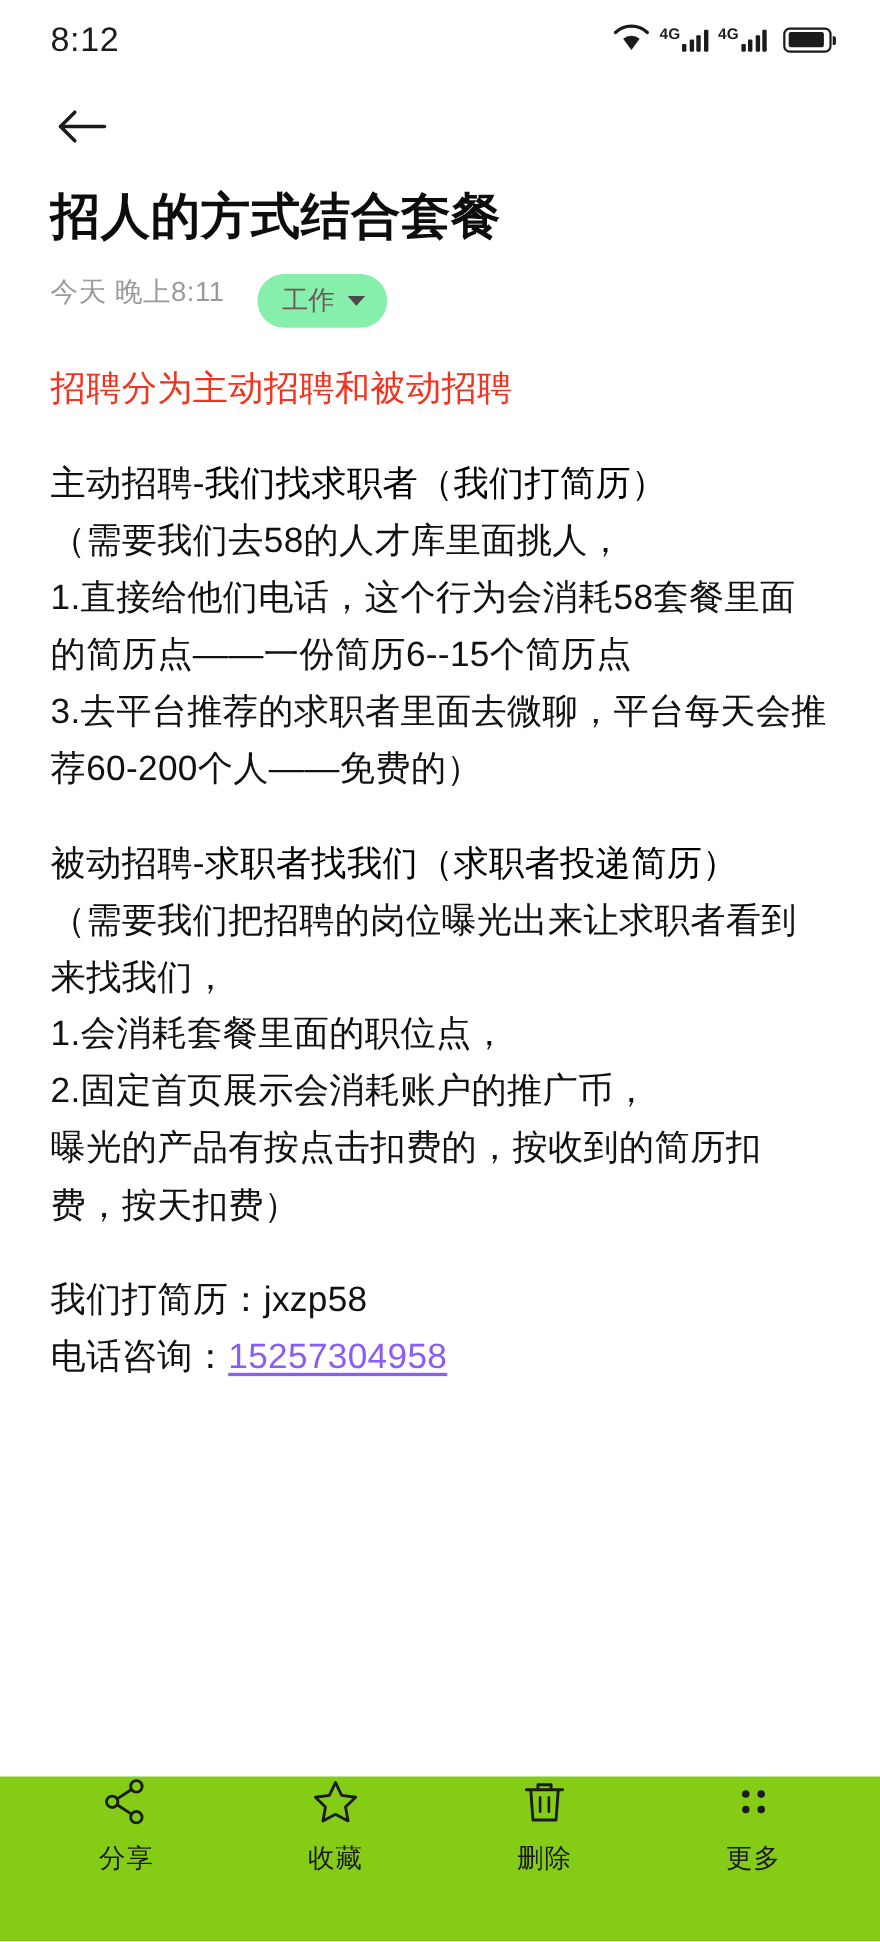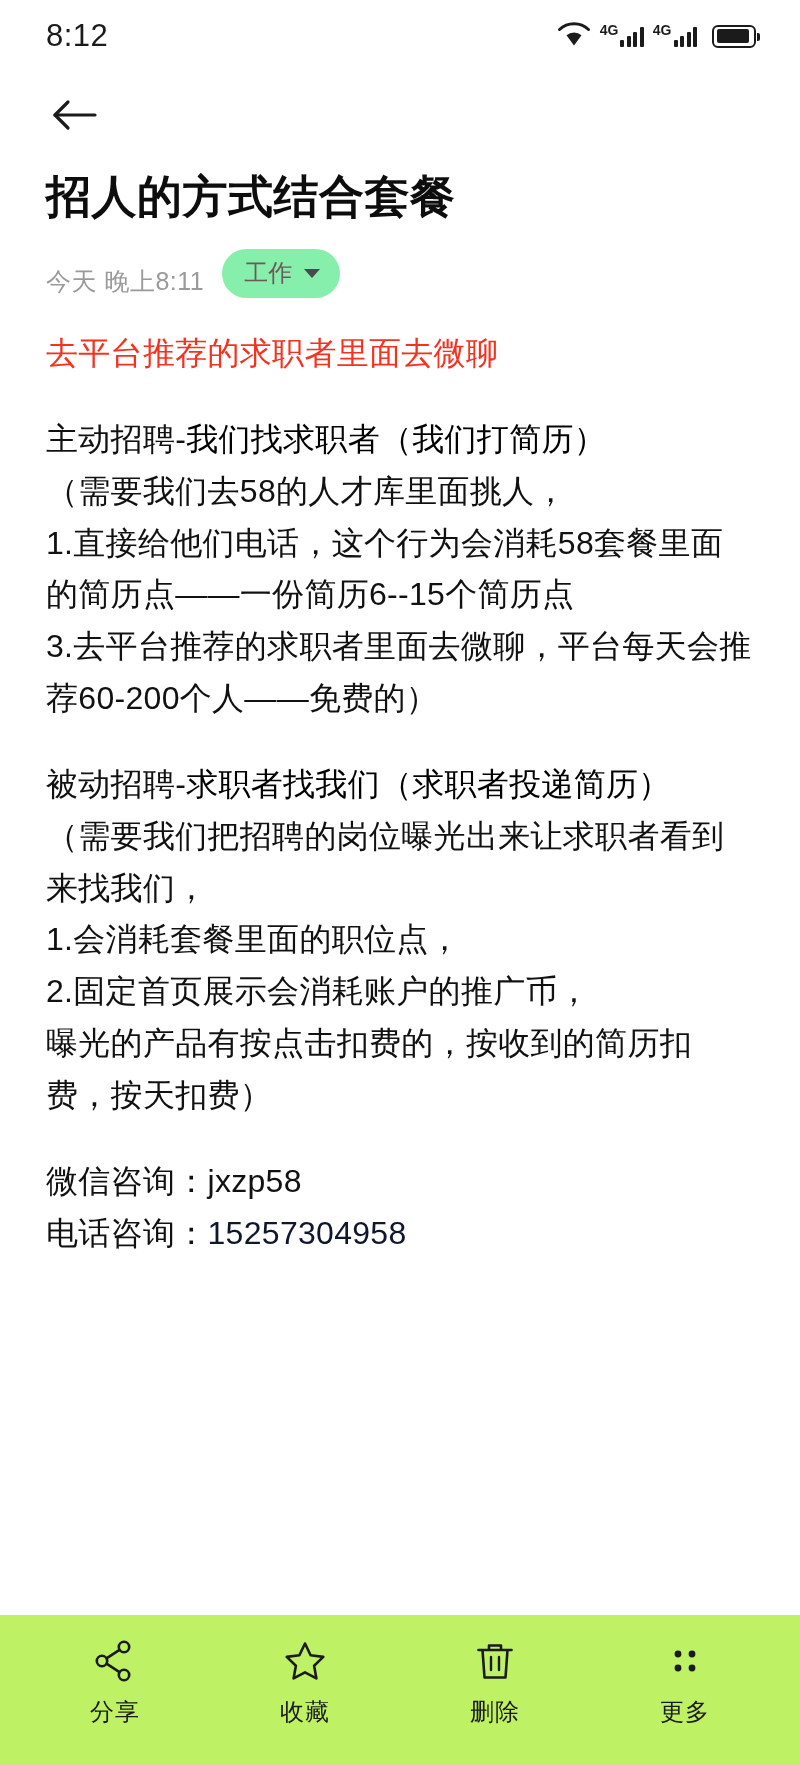--- a/index.html
+++ b/index.html
@@ -101,22 +101,22 @@
   .note-title {
     font-size: 45px;
     font-weight: 700;
     line-height: 1.18;
     letter-spacing: 0.5px;
     color: #0d0d0d;
     margin: 12px 0 0 0;
   }
   .meta-row {
     display: flex;
-    align-items: flex-end;
-    gap: 18px;
+    align-items: flex-start;
+    gap: 30px;
     margin-top: 26px;
   }
   .meta-date {
     font-size: 25px;
     color: #9a9a9a;
     letter-spacing: 0.5px;
   }
   .tag-chip {
     display: inline-flex;
     align-items: center;
@@ -141,34 +141,34 @@
     font-size: 32px;
     line-height: 1.62;
     color: #111111;
     letter-spacing: 0.3px;
   }
   .body-text p { margin: 0; }
   .body-text p.gap { height: 34px; }
   .red { color: #f5321e; }
   .red-strong { color: #000000; }
   .phone-link {
-    color: #0f172a;
+    color: #8b5cf6;
+    text-decoration: underline;
     text-underline-offset: 4px;
     cursor: pointer;
   }
 
   
   .toolbar {
     flex: 0 0 150px;
     height: 150px;
     display: flex;
-    align-items: center;
     justify-content: space-around;
     padding: 0 20px 14px 20px;
-    background: #bef264;
+    background: #84cc16;
   }
   .tool-item {
     width: 150px;
     display: flex;
     flex-direction: column;
     align-items: center;
     gap: 12px;
     cursor: pointer;
   }
   .tool-label {
@@ -231,39 +231,39 @@
 
     <div class="meta-row">
       <span class="meta-date">今天 晚上8:11</span>
       <span class="tag-chip">
         <span>工作</span>
         <span class="tag-caret"></span>
       </span>
     </div>
 
     <div class="body-text">
-      <p class="red">去平台推荐的求职者里面去微聊</p>
+      <p class="red">招聘分为主动招聘和被动招聘</p>
       <p class="gap"></p>
 
       <p><span>主动招聘-</span><span class="red-strong">我们找求职者（我们打简历）</span></p>
       <p>（需要我们去58的人才库里面挑人，</p>
       <p>1.直接给他们电话，这个行为会消耗58套餐里面的简历点——一份简历6--15个简历点</p>
       <p>3.去平台推荐的求职者里面去微聊，平台每天会推荐60-200个人——免费的）</p>
 
       <p class="gap"></p>
 
       <p><span>被动招聘-</span><span class="red-strong">求职者找我们（求职者投递简历）</span></p>
       <p>（需要我们把招聘的岗位曝光出来让求职者看到来找我们，</p>
       <p>1.会消耗套餐里面的职位点，</p>
       <p>2.固定首页展示会消耗账户的推广币，</p>
       <p>曝光的产品有按点击扣费的，按收到的简历扣费，按天扣费）</p>
 
       <p class="gap"></p>
 
-      <p>微信咨询：jxzp58</p>
+      <p>我们打简历：jxzp58</p>
       <p><span>电话咨询：</span><span class="phone-link">15257304958</span></p>
     </div>
   </div>
 
   <div class="toolbar">
 
     <div class="tool-item">
       <span class="tool-icon">
         <svg width="44" height="44" viewBox="0 0 44 44" aria-hidden="true">
           <circle cx="31" cy="8" r="5.2" stroke="#1b1b1b" stroke-width="2.6" fill="none"></circle>

